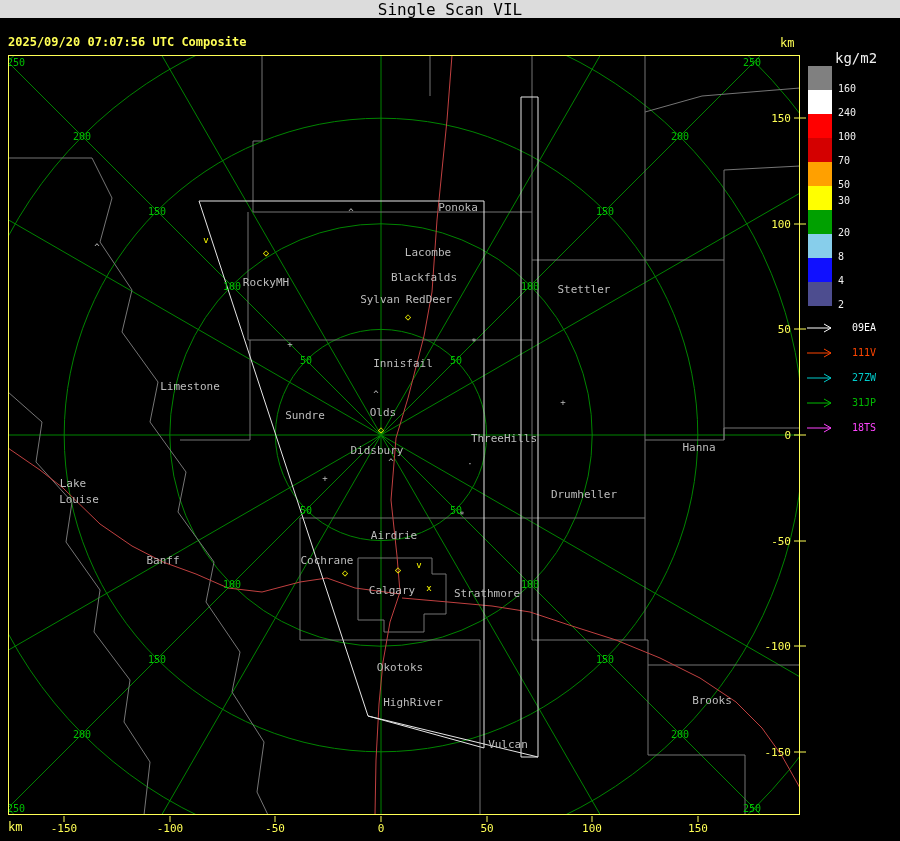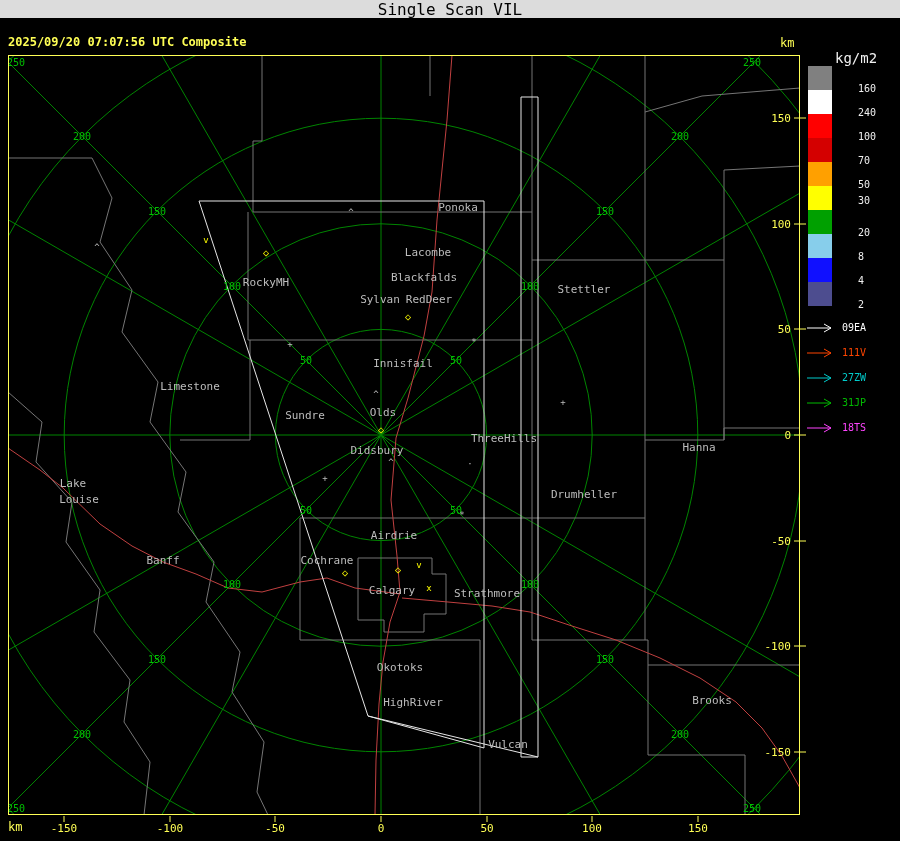--- a/index.html
+++ b/index.html
@@ -9,23 +9,23 @@
             color:#000;font-size:16px;display:flex;align-items:center;justify-content:center;z-index:3;}
   .timestamp{position:absolute;left:8px;top:35px;color:#ffff55;font-size:12px;z-index:2;white-space:pre;font-weight:bold;}
   .km-top{position:absolute;left:780px;top:36px;color:#ffff55;font-size:12px;z-index:2;}
   .km-bottom{position:absolute;left:8px;top:820px;color:#ffff55;font-size:12px;z-index:2;}
   .kg{position:absolute;left:835px;top:50px;color:#f0f0f0;font-size:14px;z-index:2;}
   #map-svg{position:absolute;left:0;top:0;z-index:1;}
   #map-svg text{font-family:"DejaVu Sans Mono",monospace;}
   .t9{font-size:9px}.t10{font-size:10px}.t11{font-size:11px}
   #legend-blocks{position:absolute;left:808px;top:66px;width:92px;height:250px;z-index:2;}
   .swatch{position:absolute;left:0;width:24px;height:24px;}
-  .swlabel{position:absolute;left:30px;color:#f0f0f0;font-size:10px;line-height:12px;margin-left:20px;}
+  .swlabel{position:absolute;left:30px;color:#f0f0f0;font-size:10px;line-height:12px;}
   #radar-list{position:absolute;left:806px;top:315px;z-index:2;}
-  .radar-row{display:flex;align-items:center;height:25px;gap:6px;}
+  .radar-row{display:flex;align-items:center;height:25px;gap:16px;}
   .rid{font-size:10px;}
 </style>
 </head>
 <body>
 
 <div class="titlebar">
   <span>Single_Scan_VIL</span>
 </div>
 
 <div class="timestamp">2025/09/20 07:07:56 UTC Composite</div>

